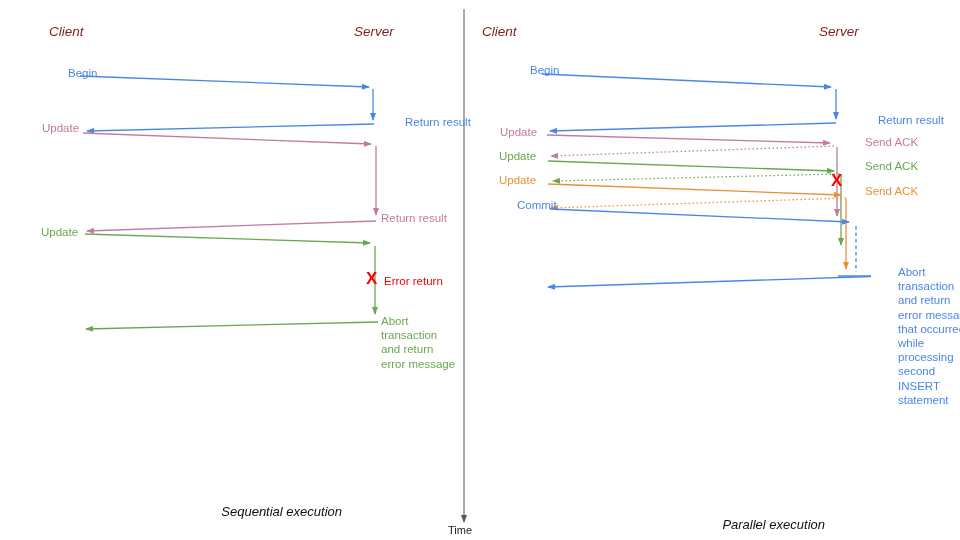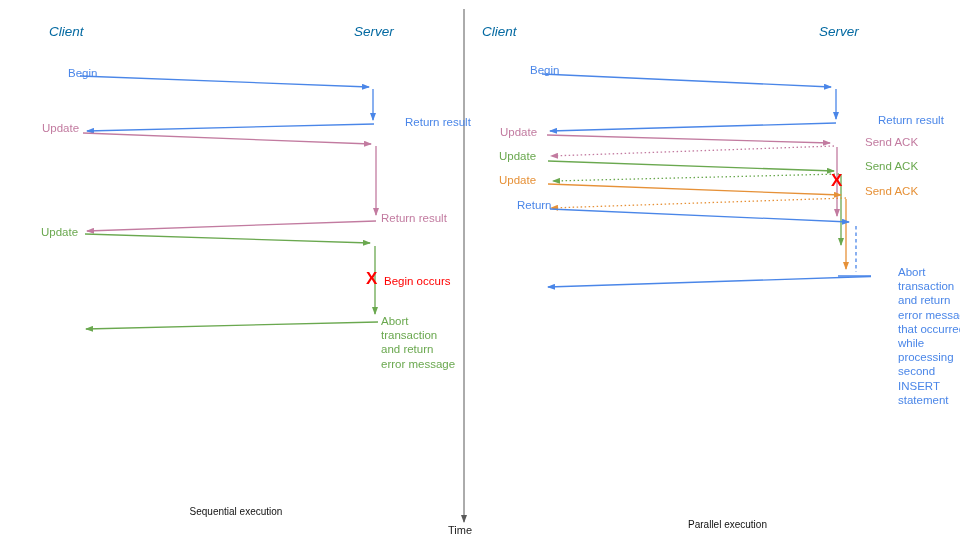--- a/index.html
+++ b/index.html
@@ -2,28 +2,28 @@
 <html><head>
 <meta charset="utf-8">
 <style>
   html,body { margin:0; padding:0; background:#ffffff; }
   #stage {
     position:relative; width:960px; height:540px; background:#ffffff;
     font-family:"Liberation Sans","DejaVu Sans",sans-serif; overflow:hidden;
   }
   #wires { position:absolute; left:0; top:0; width:960px; height:540px; }
   .lbl { position:absolute; font-size:11.5px; line-height:13px; white-space:pre-line; }
-  .hdr { font-size:13.5px; font-style:italic; color:#0369a1; }
+  .hdr { font-size:13.5px; font-style:italic; color:#7f1d1d; }
   .blue   { color:#4a86e8;margin-left:25px; }
   .pink   { color:#c27ba0; }
   .green  { color:#6aa84f; }
   .orange { color:#e69138; }
   .red    { color:#ff0000; }
   .xmark  { font-size:17px; font-weight:bold; color:#ff0000; line-height:17px; }
-  .caption { font-size:10px; color:#111111; text-align:center; }
+  .caption { font-size:13px; color:#111111; text-align:right;font-style:italic; }
   .multiline { line-height:14.2px; }
   .timelbl { font-size:11px; color:#222222; }
 </style>
 </head>
 <body>
 
 <div id="stage">
 
   <svg id="wires" viewBox="0 0 960 540" xmlns="http://www.w3.org/2000/svg">
     <defs>
@@ -87,21 +87,21 @@
   <div class="lbl hdr" style="left:49px; top:25px;">Client</div>
   <div class="lbl hdr" style="left:354px; top:25px;">Server</div>
 
   <div class="lbl blue" style="left:43px;  top:67px;">Begin</div>
   <div class="lbl blue" style="left:380px; top:116px;">Return result</div>
   <div class="lbl pink" style="left:42px;  top:122px;">Update</div>
   <div class="lbl pink" style="left:381px; top:212px;">Return result</div>
   <div class="lbl green" style="left:41px;  top:226px;">Update</div>
 
   <div class="lbl xmark" style="left:366px; top:270px;">X</div>
-  <div class="lbl red" style="left:384px; top:275px;">Begin occurs</div>
+  <div class="lbl red" style="left:384px; top:275px;">Error return</div>
 
   <div class="lbl green multiline" style="left:381px; top:314px; width:84px;">Abort
 transaction
 and return
 error message</div>
 
   <div class="lbl caption" style="left:130px; top:505px; width:212px;">Sequential execution</div>
 
   <div class="lbl hdr" style="left:482px; top:25px;">Client</div>
   <div class="lbl hdr" style="left:819px; top:25px;">Server</div>
@@ -112,21 +112,21 @@
   <div class="lbl pink" style="left:500px; top:126px;">Update</div>
   <div class="lbl pink" style="left:865px; top:136px;">Send ACK</div>
 
   <div class="lbl green" style="left:499px; top:150px;">Update</div>
   <div class="lbl green" style="left:865px; top:160px;">Send ACK</div>
 
   <div class="lbl orange" style="left:499px; top:174px;">Update</div>
   <div class="lbl xmark" style="left:831px; top:172px;">X</div>
   <div class="lbl orange" style="left:865px; top:185px;">Send ACK</div>
 
-  <div class="lbl blue" style="left:492px; top:199px;">Return</div>
+  <div class="lbl blue" style="left:492px; top:199px;">Commit</div>
 
   <div class="lbl blue multiline" style="left:873px; top:265px; width:90px;">Abort
 transaction
 and return
 error message
 that occurred
 while
 processing
 second
 INSERT

